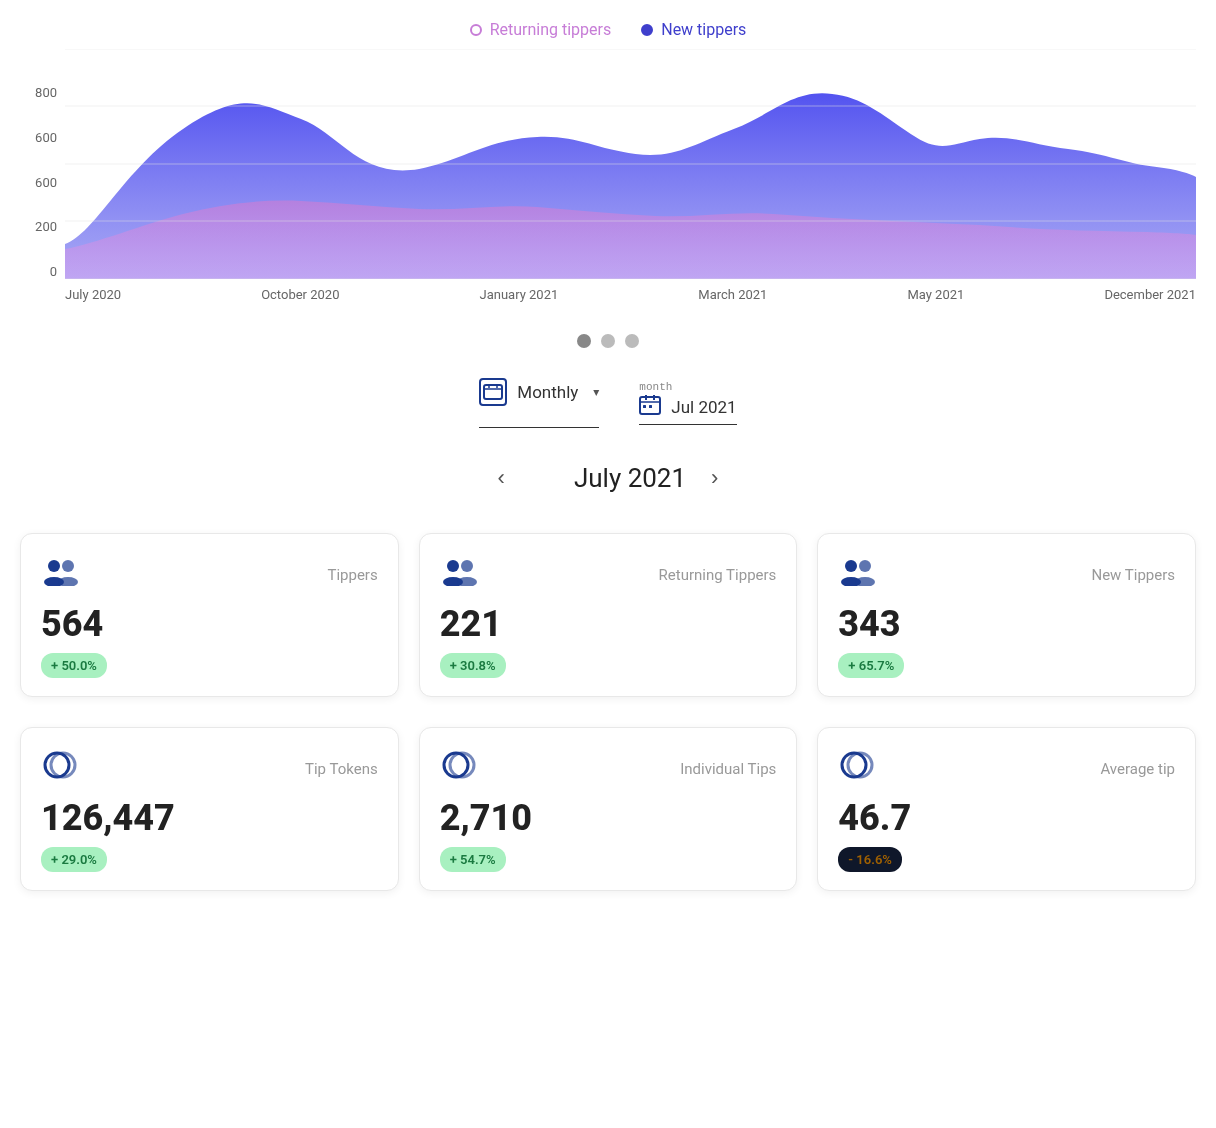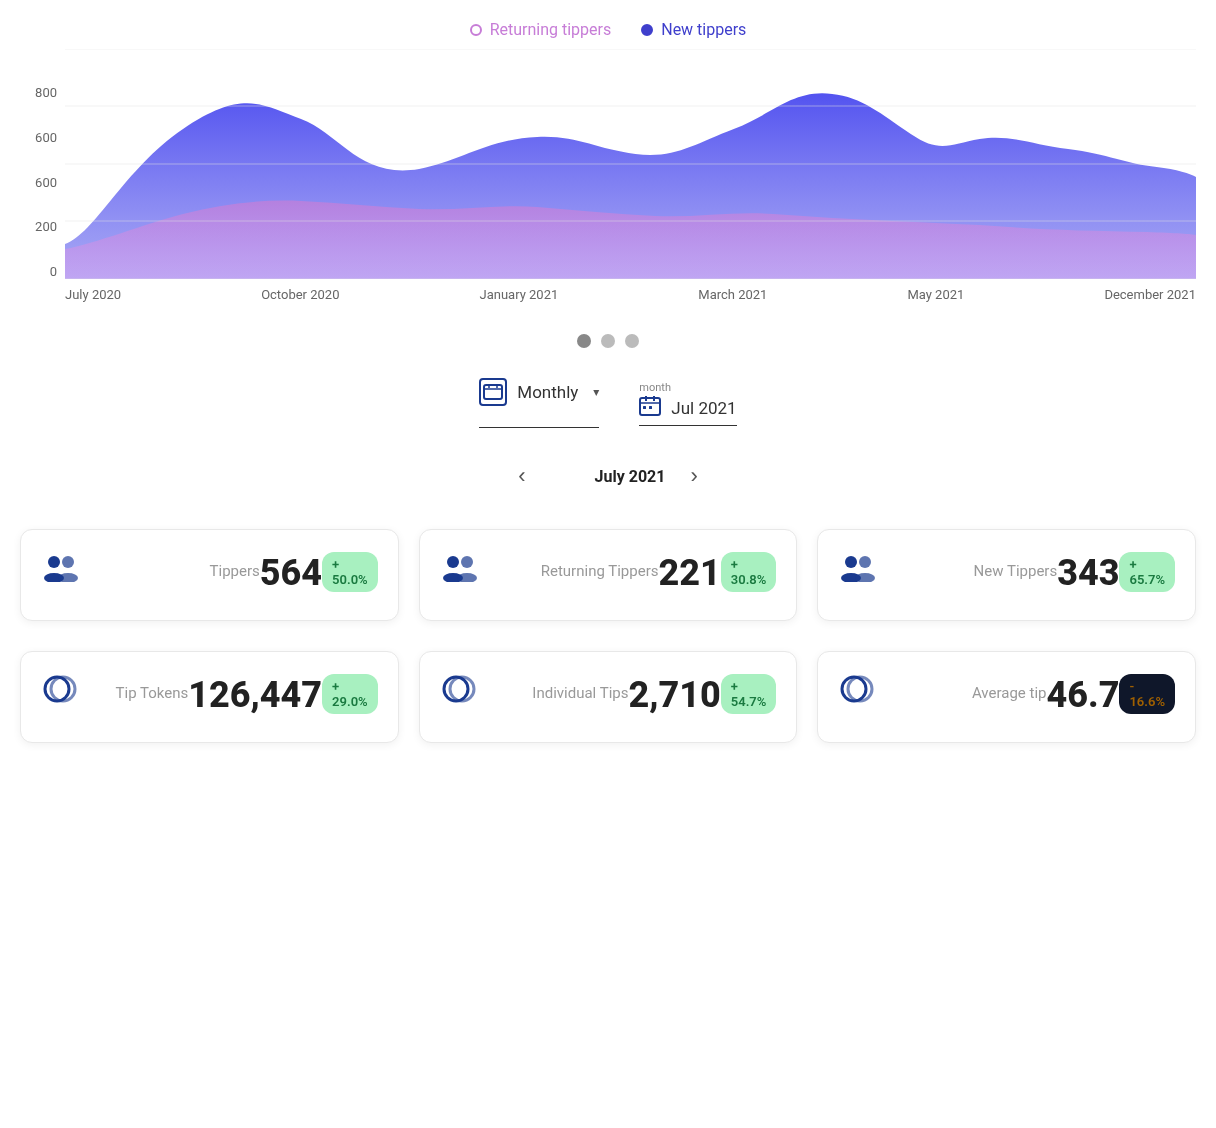--- a/index.html
+++ b/index.html
@@ -145,20 +145,21 @@
     .month-selector {
       display: flex;
       flex-direction: column;
       align-items: flex-start;
     }
 
     .month-label-small {
       font-size: 11px;
       color: #888;
       margin-bottom: 2px;
+      font-family: Liberation Mono, monospace;
     }
 
     .month-input-row {
       display: flex;
       align-items: center;
       gap: 10px;
       border-bottom: 1px solid #333;
       padding-bottom: 5px;
     }
 
@@ -184,22 +185,22 @@
 
     .nav-arrow {
       font-size: 22px;
       color: #555;
       cursor: pointer;
       background: none;
       border: none;
     }
 
     .nav-title {
-      font-size: 16px;
-      font-weight: 700;
+      font-size: 26px;
+      font-weight: 400;
       color: #222;
       margin-left: 44px;
     }
 
     
     .cards-section {
       padding: 0 20px;
       margin-bottom: 30px;
     }
 
@@ -210,21 +211,21 @@
     }
 
     .card {
       flex: 1;
       background: #fff;
       border-radius: 12px;
       border: 1px solid #e8e8e8;
       box-shadow: 0 2px 8px rgba(0,0,0,0.06);
       padding: 22px 20px 18px 20px;
       display: flex;
-      flex-direction: row;
+      flex-direction: column;
       align-items: flex-start;
     }
 
     .card-header {
       width: 100%;
       display: flex;
       align-items: center;
       justify-content: space-between;
       margin-bottom: 10px;
     }

